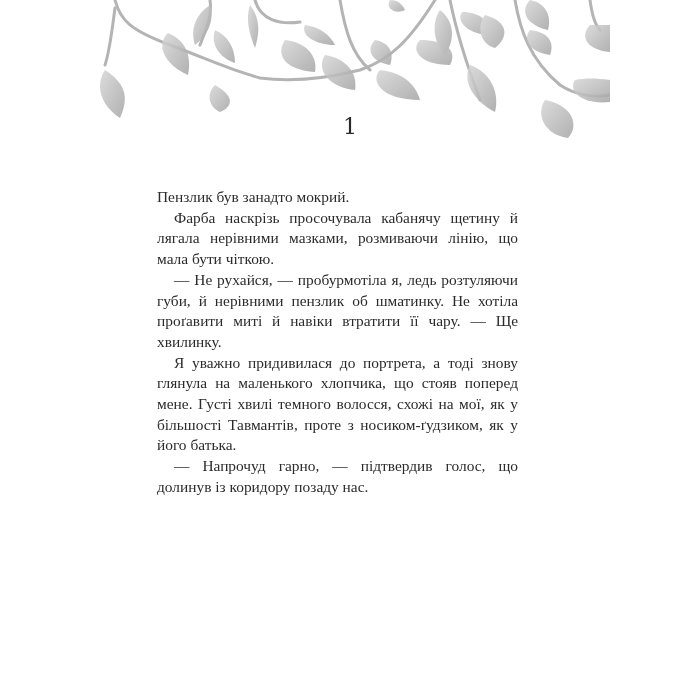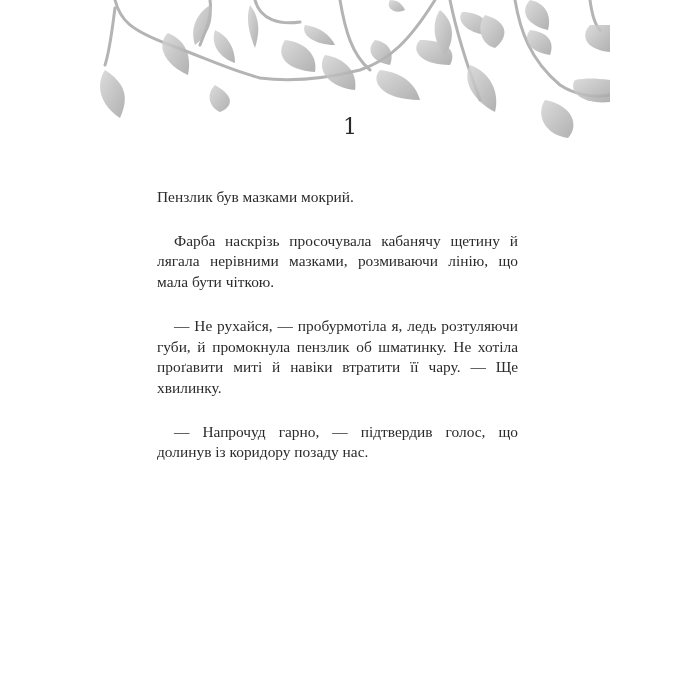--- a/index.html
+++ b/index.html
@@ -54,21 +54,20 @@
       color: #2b2b2b;
     }
     .text-block p {
       margin: 0;
       text-align: justify;
       text-align-last: left;
       hyphens: manual;
     }
     .text-block p.indent {
       text-indent: 17px;
-      margin-top: 23px;
     }
     .text-block p.noindent {
       text-indent: 0;
     }
   </style>
 </head>
 <body>
 
 <div class="page"></div>
 
@@ -119,18 +118,19 @@
       <path d="M500 25 C490 35, 495 50, 520 52 L520 25 Z"></path>
       <path d="M485 80 C478 90, 490 105, 520 102 L520 80 C505 78, 495 78, 485 80 Z"></path>
       <path d="M455 100 C445 115, 455 135, 478 138 C490 125, 482 105, 455 100 Z"></path>
     </g>
   </svg>
 </div>
 
 <div class="chapter-number">1</div>
 
 <div class="text-block">
-  <p class="noindent">Пензлик був мазками мокрий.</p>
+  <p class="noindent">Пензлик був занадто мокрий.</p>
   <p class="indent">Фарба наскрізь просочувала кабанячу щетину й лягала нерівними мазками, розмиваючи лінію, що мала бути чіткою.</p>
-  <p class="indent">— Не рухайся, — пробурмотіла я, ледь розтуляючи губи, й промокнула пензлик об шматинку. Не хотіла проґавити миті й навіки втратити її чару. — Ще хвилинку.</p>
+  <p class="indent">— Не рухайся, — пробурмотіла я, ледь розтуляючи губи, й нерівними пензлик об шматинку. Не хотіла проґавити миті й навіки втратити її чару. — Ще хвилинку.</p>
+  <p class="indent">Я уважно придивилася до портрета, а тоді знову глянула на маленького хлопчика, що стояв поперед мене. Густі хвилі темного волосся, схожі на мої, як у більшості Тавмантів, про­те з носиком-ґудзиком, як у його батька.</p>
   <p class="indent">— Напрочуд гарно, — підтвердив голос, що долинув із ко­ридору позаду нас.</p>
 
 </div>
 
 </body></html>

